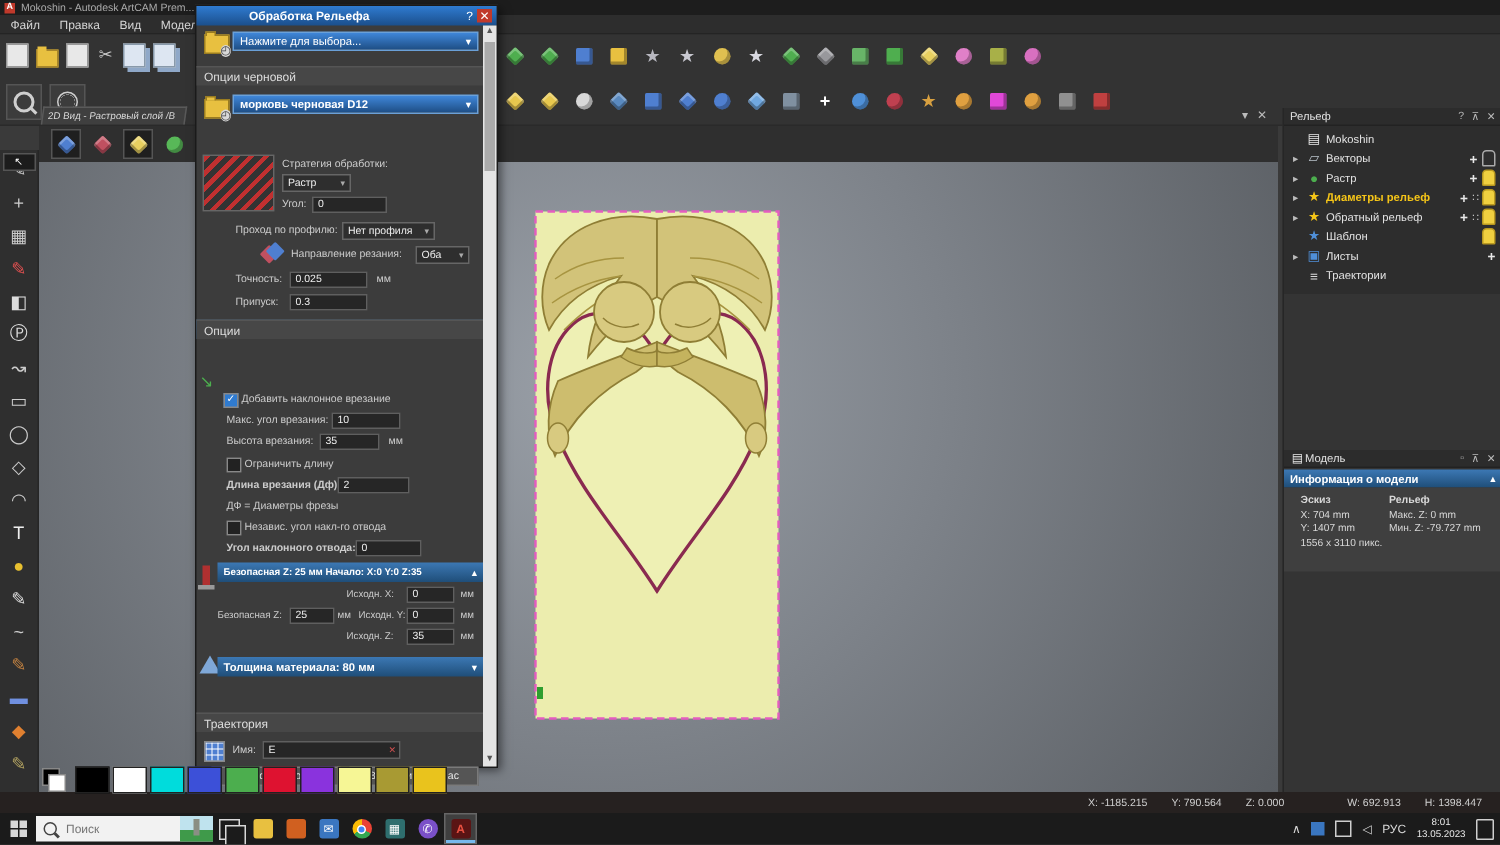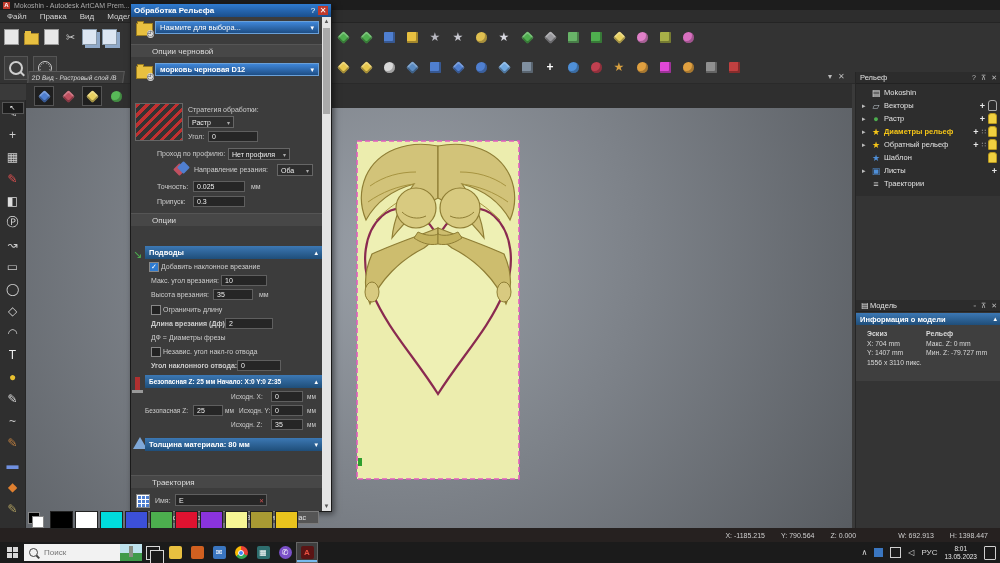--- a/index.html
+++ b/index.html
@@ -50,27 +50,27 @@
   .lti{width:22px;height:21px;display:flex;align-items:center;justify-content:center;font-size:12px;}
   .lti.sel{background:#1c1c1c;border:1px solid #555;}
   
   .canvas{left:26px;top:108px;width:826px;height:420px;background:radial-gradient(circle at 45% 35%,#9aa0a8 0%,#7d8289 45%,#585c61 100%);}
   .cvclose{left:828px;top:72px;font-size:8px;color:#bbb;display:flex;gap:6px;}
   .artwork{left:356px;top:140px;}
   .hscroll{left:200px;top:505px;width:130px;height:4px;background:#8a8a8a;}
   
   .dialog{left:130px;top:3px;width:200px;height:507px;background:#3c3c3c;border:1px solid #1a1a1a;box-shadow:2px 2px 6px rgba(0,0,0,.5);z-index:40;}
   .dlg-hdr{position:absolute;left:0;top:0;width:200px;height:13px;background:linear-gradient(180deg,#2f7bd0,#1b4f8c);display:flex;align-items:center;box-sizing:border-box;padding:0 3px;}
-  .dlg-hdr .t{font-size:8px;font-weight:bold;color:#fff;flex:1;}
+  .dlg-hdr .t{font-size:8px;font-weight:bold;color:#fff;flex:1;margin-left:32px;}
   .dlg-hdr .b{font-size:8px;color:#fff;width:10px;text-align:center;}
   .dlg-hdr .b.x{background:#c0392b;}
   .dbody{position:absolute;left:0;top:13px;width:191px;height:494px;}
   .bluebar{position:absolute;height:13px;background:linear-gradient(180deg,#3c78b4,#1f4e79);color:#fff;font-size:7.5px;font-weight:bold;display:flex;align-items:center;padding:0 4px;box-sizing:border-box;}
   .bluebar .chv{margin-left:auto;font-size:7px;}
-  .band{position:absolute;height:13px;background:#474747;color:#ddd;font-size:8px;display:flex;align-items:center;padding-left:21px;box-sizing:border-box;width:191px;border-top:1px solid #555;}
+  .band{position:absolute;height:13px;background:#474747;color:#ddd;font-size:8px;display:flex;align-items:center;padding-left:5px;box-sizing:border-box;width:191px;border-top:1px solid #555;}
   .lab{position:absolute;font-size:7px;color:#ccc;white-space:nowrap;}
   .lab.s{font-size:6.5px;}
   .inp{position:absolute;background:#262626;border:1px solid #5f5f5f;color:#eee;font-size:7px;display:flex;align-items:center;padding-left:3px;box-sizing:border-box;height:11px;}
   .sel{position:absolute;background:#2e2e2e;border:1px solid #666;color:#eee;font-size:7px;display:flex;align-items:center;padding:0 3px;box-sizing:border-box;height:12px;}
   .sel .arr{margin-left:auto;font-size:6px;color:#aaa;}
   .ddl{position:absolute;height:13px;background:linear-gradient(180deg,#3f86d8,#1e4e85);border:1px solid #6aa0d8;color:#fff;font-size:7.5px;display:flex;align-items:center;padding:0 4px;box-sizing:border-box;}
   .ddl .arr{margin-left:auto;font-size:7px;}
   .fold{position:absolute;width:15px;height:11px;background:#e8c040;border:1px solid #9a7c20;}
   .fold:before{content:"";position:absolute;top:-3px;left:0;width:7px;height:3px;background:#e8c040;border:1px solid #9a7c20;border-bottom:none;box-sizing:border-box;}
   .fold:after{content:"◴";position:absolute;right:-2px;bottom:-3px;font-size:8px;color:#444;background:#d8d8d8;border-radius:50%;line-height:8px;}
@@ -415,24 +415,20 @@
 
       <div class="bluebar" style="left:0;top:196px;width:191px;">
         <span>Слои по Z</span>
           <span class="chv">▾</span>
       </div>
       <div class="band" style="top:196px;">
           <span>Опции</span>
         </div>
 
       <span class="lab" style="left:2px;top:231px;color:#4cae4e;font-size:11px;">↘</span>
-      <div class="bluebar" style="left:14px;top:229px;width:177px;">
-        <span>Подводы</span>
-          <span class="chv">▴</span>
-      </div>
       <span class="chk on" style="left:18px;top:245px;">✓</span>
       <span class="lab" style="left:30px;top:246px;">Добавить наклонное врезание</span>
       <span class="lab" style="left:20px;top:260px;">Макс. угол врезания:</span>
       <div class="inp" style="left:90px;top:258px;width:46px;">
           <span>10</span>
         </div>
       <span class="lab" style="left:20px;top:274px;">Высота врезания:</span>
       <div class="inp" style="left:82px;top:272px;width:40px;">
           <span>35</span>
         </div>

